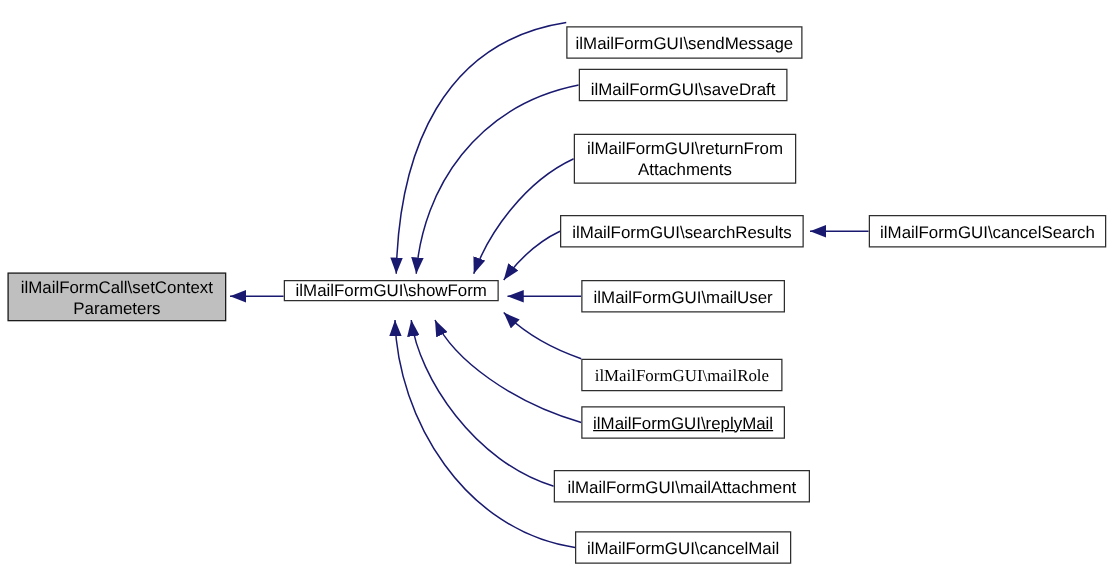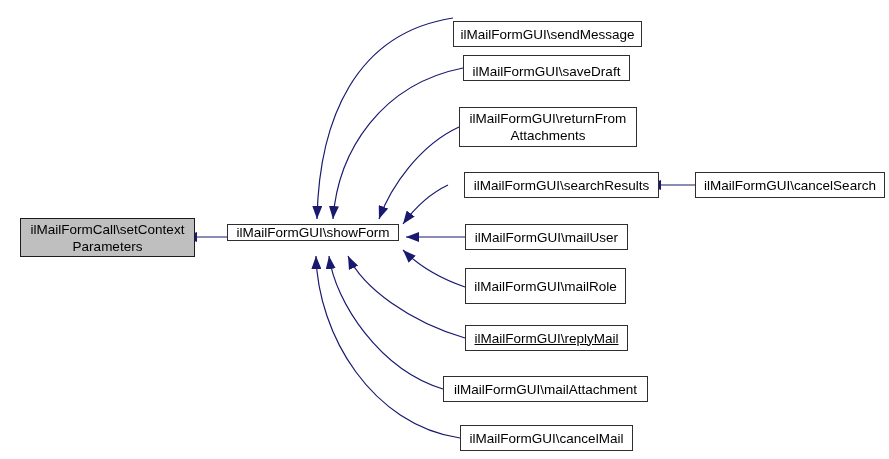--- a/index.html
+++ b/index.html
@@ -51,21 +51,21 @@
     <path class="edge" d="M459,127 C420,145 391,186 379,219" marker-end="url(#arrow)"></path>
     <path class="edge" d="M448,185 C429,194 414,209 403,224" marker-end="url(#arrow)"></path>
     <path class="edge" d="M465,237 L406,237" marker-end="url(#arrow)"></path>
     <path class="edge" d="M465,287 C433,276 415,262 403,250" marker-end="url(#arrow)"></path>
     <path class="edge" d="M465,338 C410,322 363,288 348,256" marker-end="url(#arrow)"></path>
     <path class="edge" d="M443,389 C380,370 335,302 329,256" marker-end="url(#arrow)"></path>
     <path class="edge" d="M460,438 C372,425 318,335 316,256" marker-end="url(#arrow)"></path>
     <path class="edge" d="M695,185 L648,185" marker-end="url(#arrow)"></path>
   </svg>
 
-  <div class="node highlight" style="left:20px;top:218px;width:175px;height:39px;">
+  <div class="node highlight" style="left:6px;top:218px;width:175px;height:39px;">
     <span>ilMailFormCall\setContext</span>
     <span>Parameters</span>
   </div>
 
   <div class="node" style="left:227px;top:224px;width:172px;height:17px;">
     <span>ilMailFormGUI\showForm</span>
   </div>
 
   <div class="node" style="left:453px;top:5px;width:189px;height:26px;margin-top:16px;">
     <span>ilMailFormGUI\sendMessage</span>
@@ -73,33 +73,33 @@
 
   <div class="node" style="left:463px;top:55px;width:167px;height:26px;justify-content:flex-end;">
     <span>ilMailFormGUI\saveDraft</span>
   </div>
 
   <div class="node" style="left:459px;top:107px;width:178px;height:40px;align-items:center;">
     <span>ilMailFormGUI\returnFrom</span>
     <span>Attachments</span>
   </div>
 
-  <div class="node" style="left:448px;top:172px;width:195px;height:26px;margin-left:16px;">
+  <div class="node" style="left:448px;top:172px;width:195px;height:26px;">
     <span>ilMailFormGUI\searchResults</span>
   </div>
 
   <div class="node" style="left:695px;top:172px;width:190px;height:26px;">
     <span>ilMailFormGUI\cancelSearch</span>
   </div>
 
   <div class="node" style="left:465px;top:224px;width:163px;height:26px;">
     <span>ilMailFormGUI\mailUser</span>
   </div>
 
-  <div class="node" style="left:465px;top:268px;width:161px;height:36px;">
+  <div class="node" style="left:465px;top:287px;width:161px;height:26px;font-family:Liberation Serif, serif;">
     <span>ilMailFormGUI\mailRole</span>
   </div>
 
   <div class="node" style="left:465px;top:325px;width:163px;height:26px;text-decoration:underline;">
     <span>ilMailFormGUI\replyMail</span>
   </div>
 
   <div class="node" style="left:443px;top:376px;width:205px;height:26px;">
     <span>ilMailFormGUI\mailAttachment</span>
   </div>

